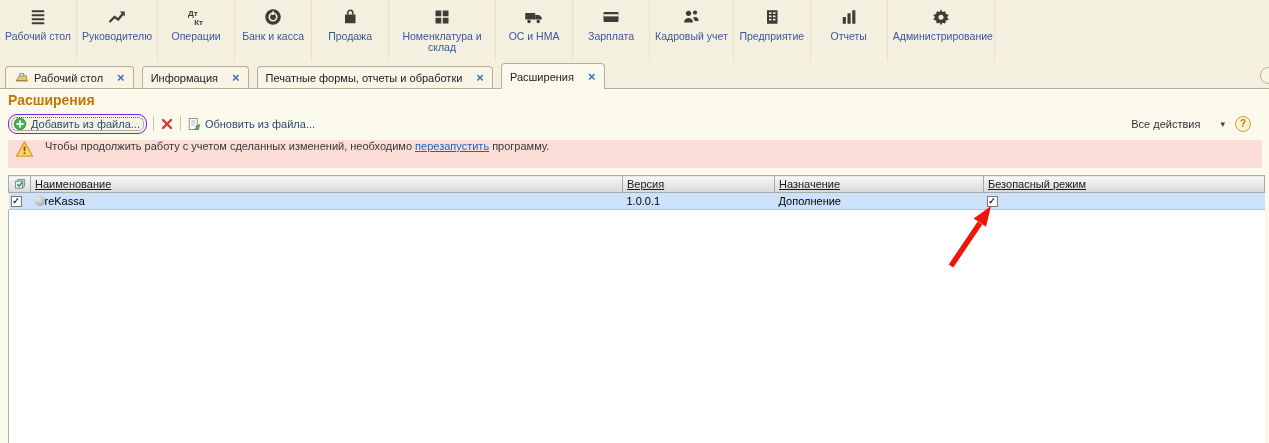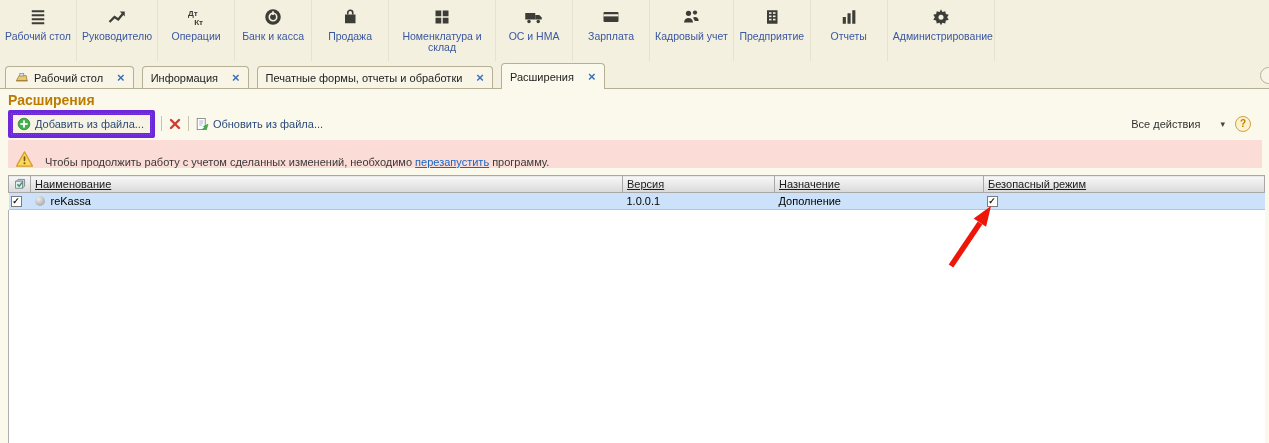--- a/index.html
+++ b/index.html
@@ -20,42 +20,42 @@
   .tab-close{color:#3a6fb8;font-weight:bold;font-size:13px;margin-left:14px;line-height:10px;cursor:pointer;}
   .tab-icon{width:15px;height:15px;margin-right:5px;}
   .tab-icon svg{width:15px;height:15px;display:block;}
   .tab-scroll-btn{position:absolute;right:-8px;top:6px;width:15px;height:15px;border:1px solid #b5b093;border-radius:50%;background:#f8f4e6;}
   
   .content{position:absolute;top:89px;left:0;right:0;bottom:0;background:#fbf9eb;display:flex;flex-direction:column;}
   .page-title{margin:3px 0 0 8px;font-size:14px;font-weight:bold;color:#bd7a00;height:18px;}
   
   .toolbar{display:flex;align-items:center;margin:2px 8px 0 8px;height:23px;font-size:11px;color:#2b4a7a;}
   .btn{display:flex;align-items:center;gap:4px;cursor:pointer;white-space:nowrap;}
-  .btn-add{border:5px solid #6d28d9;border-radius:2px;padding:2px 6px 2px 4px;outline:1px dotted #666;outline-offset:-4px;background:#f6f3e4;}
+  .btn-add{border:1px solid #6d28d9;border-radius:9px;padding:2px 6px 2px 4px;outline:1px dotted #666;outline-offset:-4px;background:#f6f3e4;}
   .tb-icon{width:14px;height:14px;}
   .tb-icon svg{width:14px;height:14px;display:block;}
   .tb-sep{width:1px;height:15px;background:#c9c4ae;margin:0 6px;}
   .toolbar-right{margin-left:auto;display:flex;align-items:center;color:#333;}
   .all-actions{display:flex;align-items:center;gap:20px;cursor:pointer;}
   .dd-arrow{font-size:9px;color:#444;}
   .help-circle{width:14px;height:14px;border-radius:50%;border:1px solid #d0a040;background:#fdf2cf;color:#c08000;font-size:10px;font-weight:bold;display:flex;align-items:center;justify-content:center;margin-left:10px;margin-right:10px;cursor:pointer;}
   
-  .warning{display:flex;align-items:flex-end;background:#fbdcd6;margin:5px 7px 0 8px;height:28px;padding-left:7px;font-size:11px;color:#3a3a3a;}
+  .warning{display:flex;align-items:flex-start;background:#fbdcd6;margin:5px 7px 0 8px;height:28px;padding-left:7px;font-size:11px;color:#3a3a3a;}
   .warning-icon{width:19px;height:18px;margin-right:11px;}
   .warning-icon svg{width:19px;height:18px;display:block;}
   .link{color:#1a66c0;text-decoration:underline;cursor:pointer;}
   
   .table-wrap{margin:7px 4px 0 8px;flex:1;display:flex;flex-direction:column;}
   table{border-collapse:collapse;table-layout:fixed;width:100%;}
   th{background:linear-gradient(#f8f8f8,#d9d9d9);border:1px solid #a8a8a8;font-weight:normal;font-size:11px;text-align:left;padding:1px 4px;height:14px;color:#1a1a1a;white-space:nowrap;overflow:hidden;text-decoration:underline;}
   th.iconcol{padding:0;text-align:center;}
   td{font-size:11px;padding:1px 4px;height:14px;background:#cbe2fa;border-bottom:1px solid #a9c7e8;white-space:nowrap;overflow:hidden;}
   td.cbcell{padding:1px 2px;}
   .cb{width:11px;height:11px;border:1px solid #7c7c7c;background:#fff;display:flex;align-items:center;justify-content:center;font-size:9px;font-weight:bold;color:#1a1a1a;line-height:9px;box-sizing:border-box;}
-  .namecell{display:flex;align-items:center;gap:6px;}
+  .namecell{display:flex;align-items:center;}
   .sphere{width:10px;height:10px;border-radius:50%;background:radial-gradient(circle at 35% 30%,#ececec,#999);flex:0 0 auto;}
   .hdr-icon{width:14px;height:14px;display:inline-block;vertical-align:middle;}
   .hdr-icon svg{width:14px;height:14px;display:block;}
   .table-void{flex:1;background:#fff;border-left:1px solid #b0b0b0;}
   
   .arrow-annotation{position:absolute;left:930px;top:200px;width:80px;height:80px;pointer-events:none;z-index:5;}
 </style>
 </head>
 <body>
 

